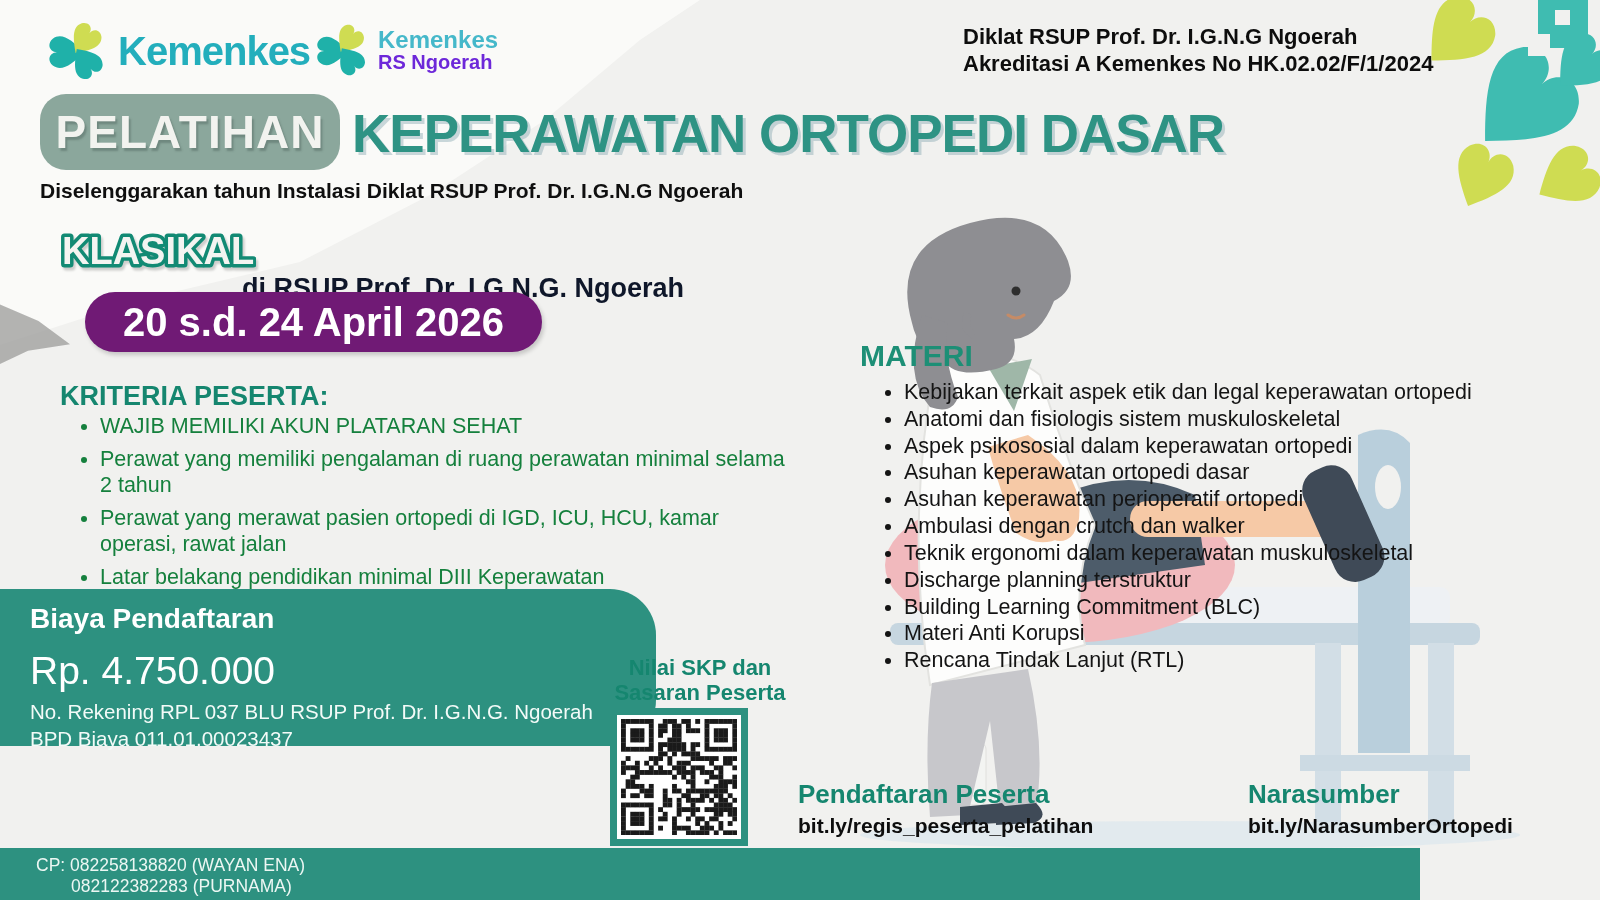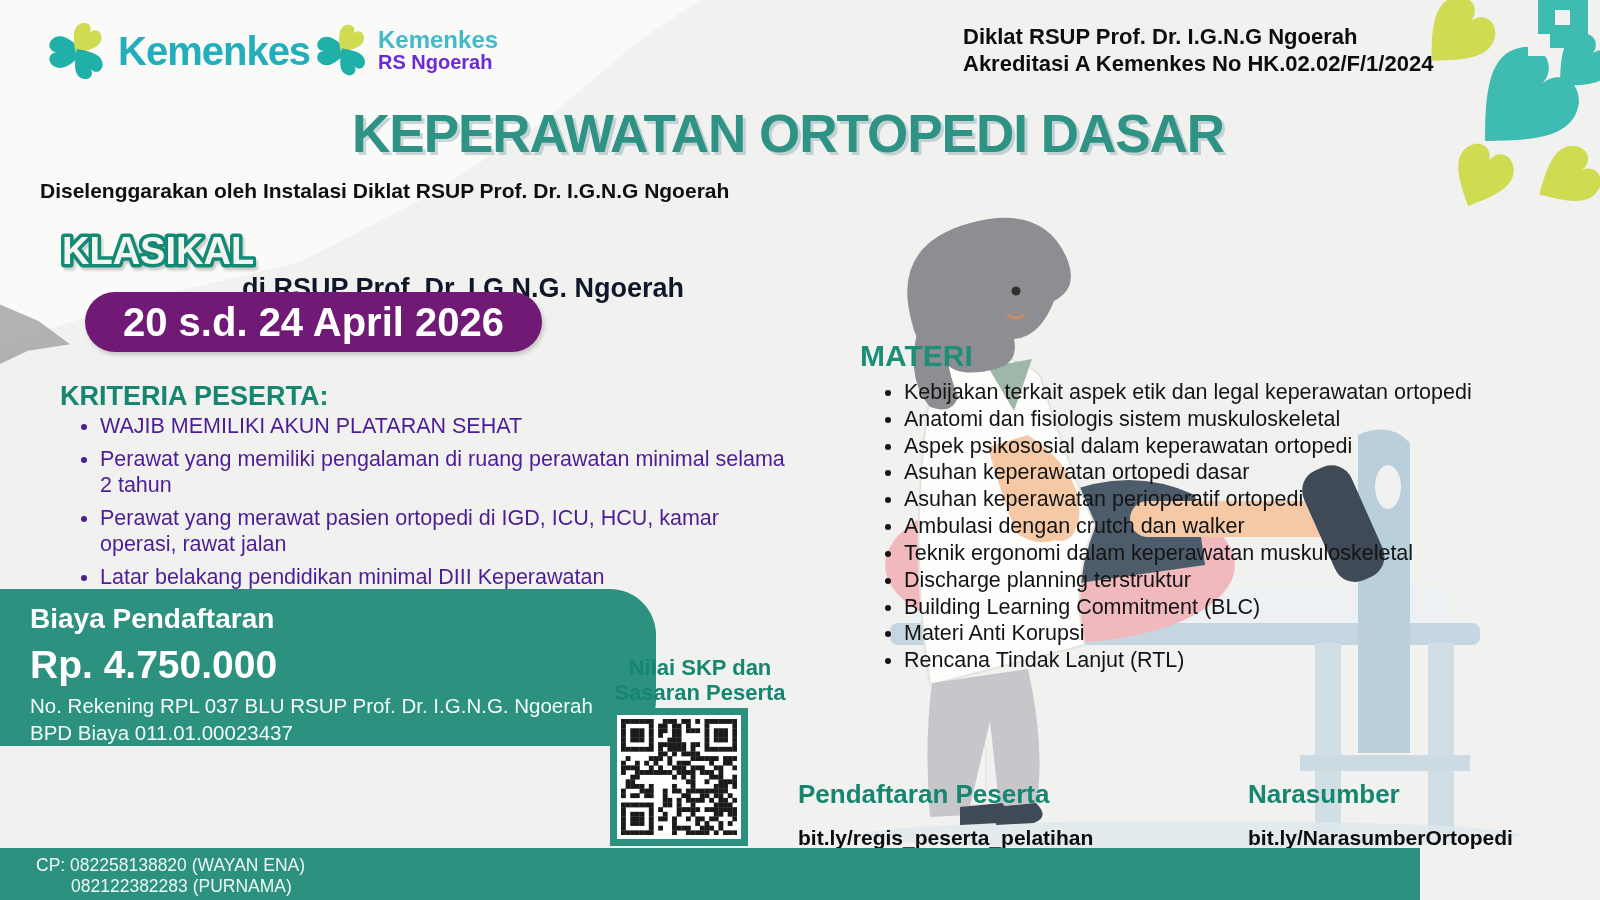--- a/index.html
+++ b/index.html
@@ -52,31 +52,31 @@
   .date-banner{
     position:absolute;left:85px;top:292px;height:60px;padding:0 38px;
     background:#701a75;border-radius:30px;display:flex;align-items:center;
     box-shadow:2px 3px 4px rgba(0,0,0,.18);
   }
   .date-banner span{font-size:40px;font-weight:800;color:#fff;}
   
   .kriteria-h{position:absolute;left:60px;top:381px;font-size:27px;font-weight:800;color:#15866f;}
   ul.kriteria{
     position:absolute;left:78px;top:413px;width:700px;margin:0;padding:0 0 0 22px;
-    font-size:21.5px;font-weight:500;line-height:1.21;color:#4c1d95;
+    font-size:21.5px;font-weight:500;line-height:1.21;color:#15803d;
   }
   ul.kriteria li{margin-bottom:7px;}
   
   .biaya{
     position:absolute;left:0;top:589px;width:656px;height:157px;
     background:#2d9180;border-radius:0 46px 46px 0;color:#fff;
     padding:14px 0 0 30px;box-sizing:border-box;
   }
   .biaya .h{font-size:28px;font-weight:800;}
-  .biaya .amount{font-size:39px;font-weight:700;margin-top:8px;}
+  .biaya .amount{font-size:39px;font-weight:400;margin-top:14px;}
   .biaya .acc{font-size:20.5px;font-weight:400;margin-top:6px;line-height:1.3;color:#f3fbf8;}
   
   .skp-label{
     position:absolute;left:590px;top:655px;width:220px;text-align:center;
     font-size:22px;font-weight:800;color:#15866f;line-height:1.15;
   }
   .qr-wrap{
     position:absolute;left:610px;top:708px;width:138px;height:138px;
     background:#fff;border:7px solid #2d9180;box-sizing:border-box;padding:4px;
   }
@@ -84,21 +84,21 @@
   
   .materi-h{position:absolute;left:860px;top:339px;font-size:30px;font-weight:800;color:#1d8f76;z-index:5;}
   ul.materi{
     position:absolute;left:880px;top:379px;width:700px;margin:0;padding:0 0 0 24px;
     font-size:21.5px;font-weight:500;line-height:1.225;color:#141414;z-index:5;
   }
   ul.materi li{margin-bottom:0.5px;}
   
   .linkblock{position:absolute;z-index:5;}
   .linkblock .lab{font-size:26px;font-weight:800;color:#15866f;}
-  .linkblock .url{font-size:21px;font-weight:800;color:#0d0d0d;margin-top:16px;}
+  .linkblock .url{font-size:21px;font-weight:800;color:#0d0d0d;margin-top:4px;}
   .link-pendaftaran{left:798px;top:779px;}
   .link-narasumber{left:1248px;top:779px;}
   
   .footer{
     position:absolute;left:0;top:848px;width:1420px;height:52px;background:#2d9180;z-index:6;
     color:#ecf7f3;font-size:17.5px;line-height:1.3;
   }
   .footer .l1{position:absolute;left:36px;top:6px;}
   .footer .l2{position:absolute;left:71px;top:27px;}
   
@@ -204,22 +204,25 @@
       <span class="l1">Kemenkes</span>
       <span class="l2">RS Ngoerah</span>
     </div>
   </div>
 
   <div class="accred">
     <div>Diklat RSUP Prof. Dr. I.G.N.G Ngoerah</div>
     <div>Akreditasi A Kemenkes No HK.02.02/F/1/2024</div>
   </div>
 
+  <div class="badge-pelatihan">
+    <span>PELATIHAN</span>
+  </div>
   <div class="main-title">KEPERAWATAN ORTOPEDI DASAR</div>
-  <div class="organizer">Diselenggarakan oleh Instalasi Diklat RSUP Prof. Dr. I.G.N.G Ngoerah</div>
+  <div class="organizer">Diselenggarakan tahun Instalasi Diklat RSUP Prof. Dr. I.G.N.G Ngoerah</div>
 
   <svg class="klasikal-svg" width="200" height="56" viewBox="0 0 200 56">
     <text x="6" y="42" font-family="Liberation Sans, sans-serif" font-size="38" font-weight="800" fill="#f4f4f1" stroke="#128a74" stroke-width="7" paint-order="stroke" stroke-linejoin="round">KLASIKAL</text>
   </svg>
   <div class="mode-loc">di RSUP Prof. Dr. I.G.N.G. Ngoerah</div>
 
   <div class="date-banner">
     <span>20 s.d. 24 April 2026</span>
   </div>
 

